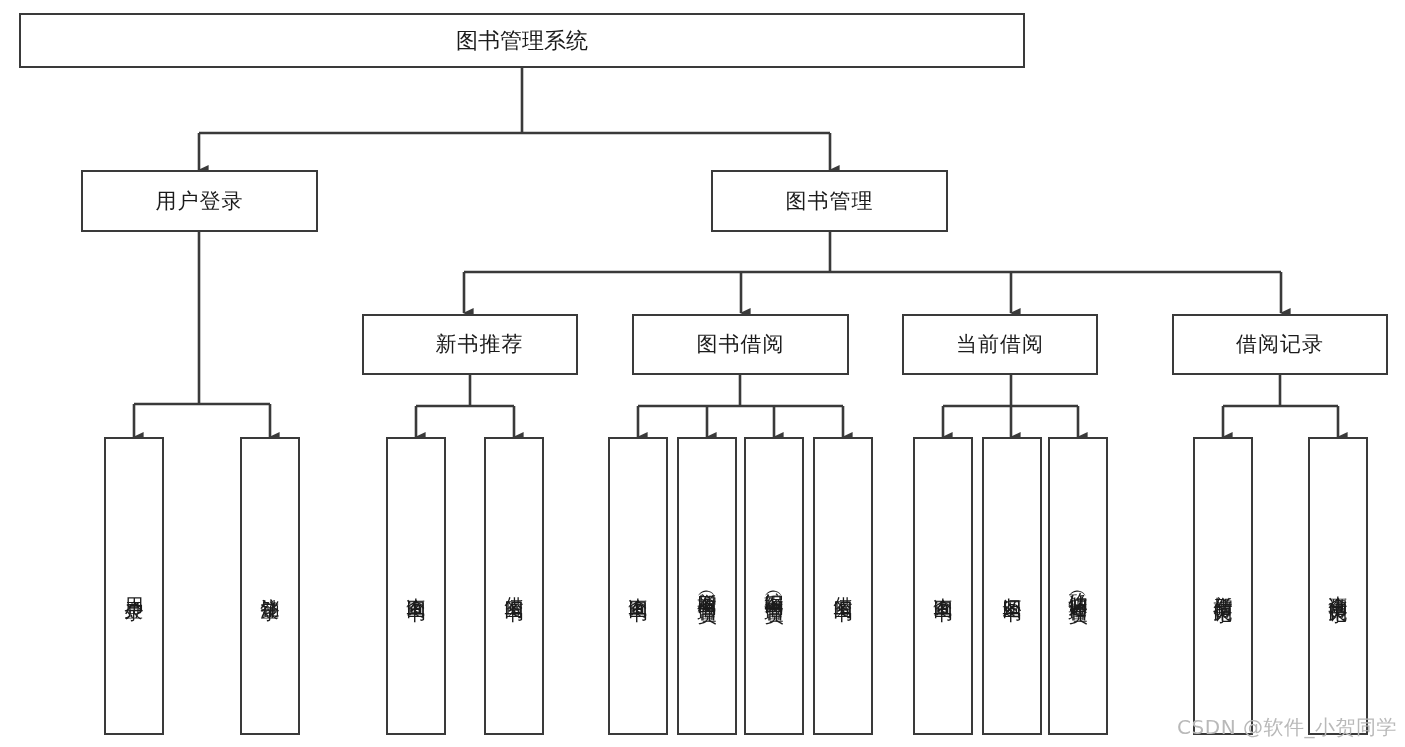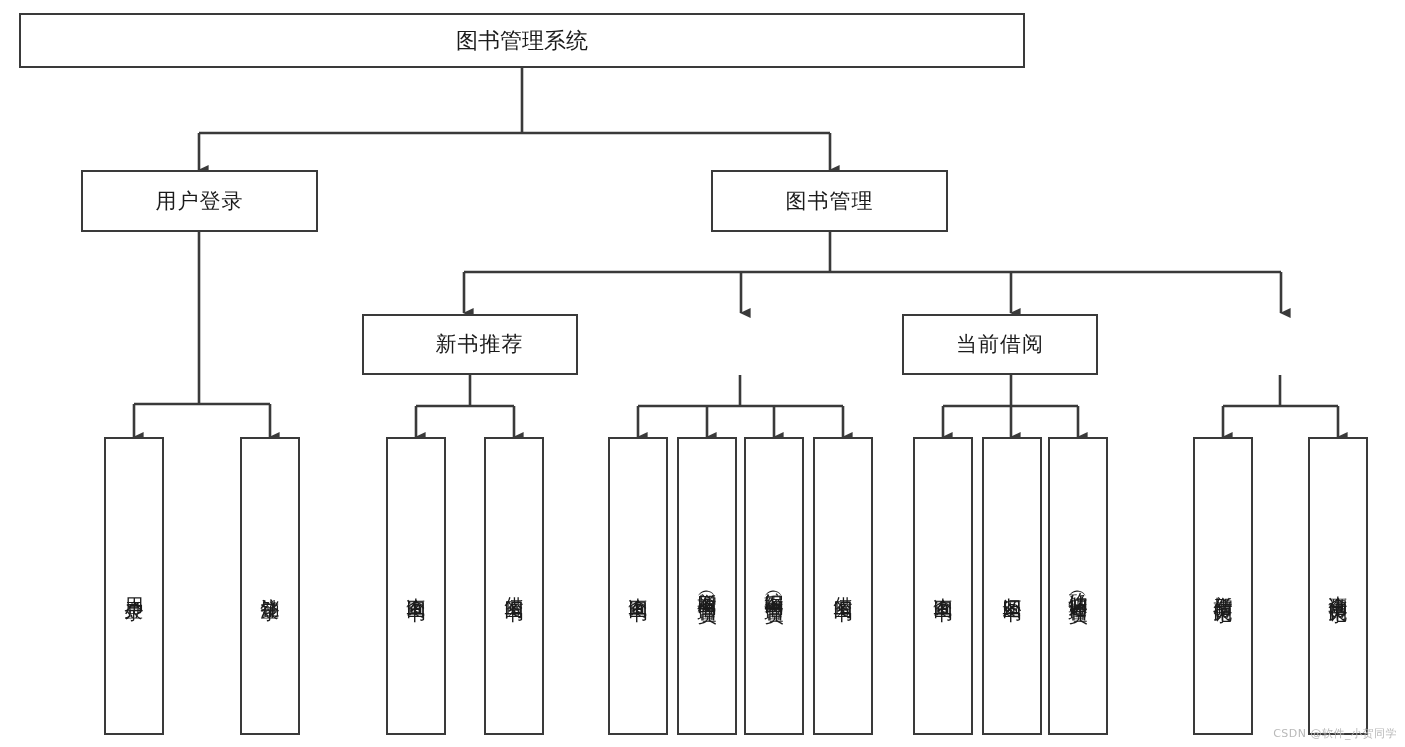--- a/index.html
+++ b/index.html
@@ -59,21 +59,21 @@
     left: 0;
     top: 0;
     width: 1405px;
     height: 747px;
     pointer-events: none;
   }
   .watermark {
     position: absolute;
     right: 8px;
     bottom: 6px;
-    font-size: 11px;
+    font-size: 20px;
     color: #b9b9b9;
     letter-spacing: 0.5px;
     white-space: nowrap;
   }
 </style>
 </head>
 <body>
 
 <div id="canvas">
 
@@ -134,23 +134,29 @@
   <div class="node h" style="left:81px; top:170px; width:237px; height:62px;">
     <span class="lbl">用户登录</span>
   </div>
   <div class="node h" style="left:711px; top:170px; width:237px; height:62px;">
     <span class="lbl">图书管理</span>
   </div>
 
   <div class="node h" style="left:362px; top:314px; width:216px; height:61px;padding-left:19px;">
     <span class="lbl">新书推荐</span>
   </div>
+  <div class="node h" style="left:632px; top:314px; width:217px; height:61px;">
+    <span class="lbl">图书借阅</span>
+  </div>
   <div class="node h" style="left:902px; top:314px; width:196px; height:61px;">
     <span class="lbl">当前借阅</span>
   </div>
+  <div class="node h" style="left:1172px; top:314px; width:216px; height:61px;">
+    <span class="lbl">借阅记录</span>
+  </div>
 
   <div class="node v" style="left:104px; top:437px; width:60px; height:298px;">
     <span class="lbl">用户登录</span>
   </div>
   <div class="node v" style="left:240px; top:437px; width:60px; height:298px;">
     <span class="lbl">注销登录</span>
   </div>
 
   <div class="node v" style="left:386px; top:437px; width:60px; height:298px;">
     <span class="lbl">查询图书</span>

